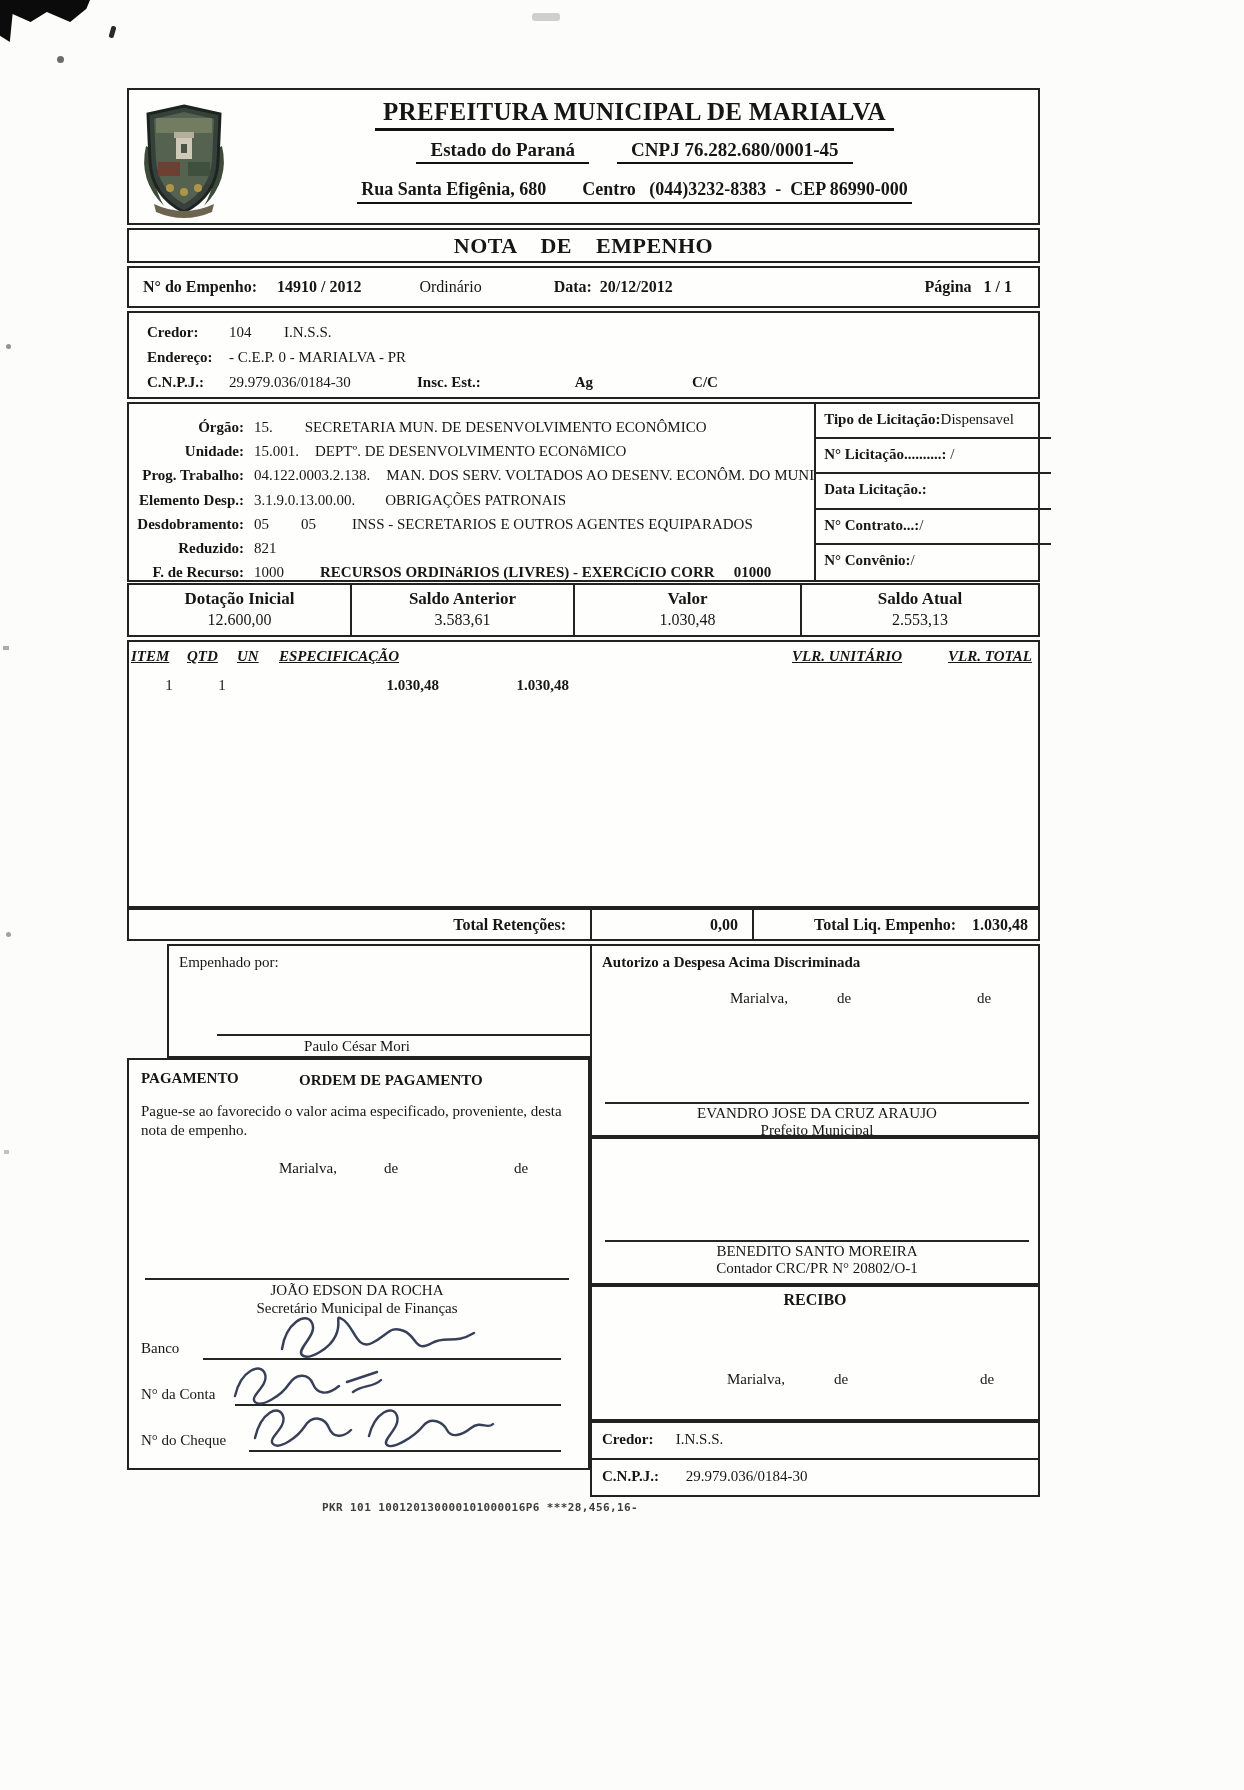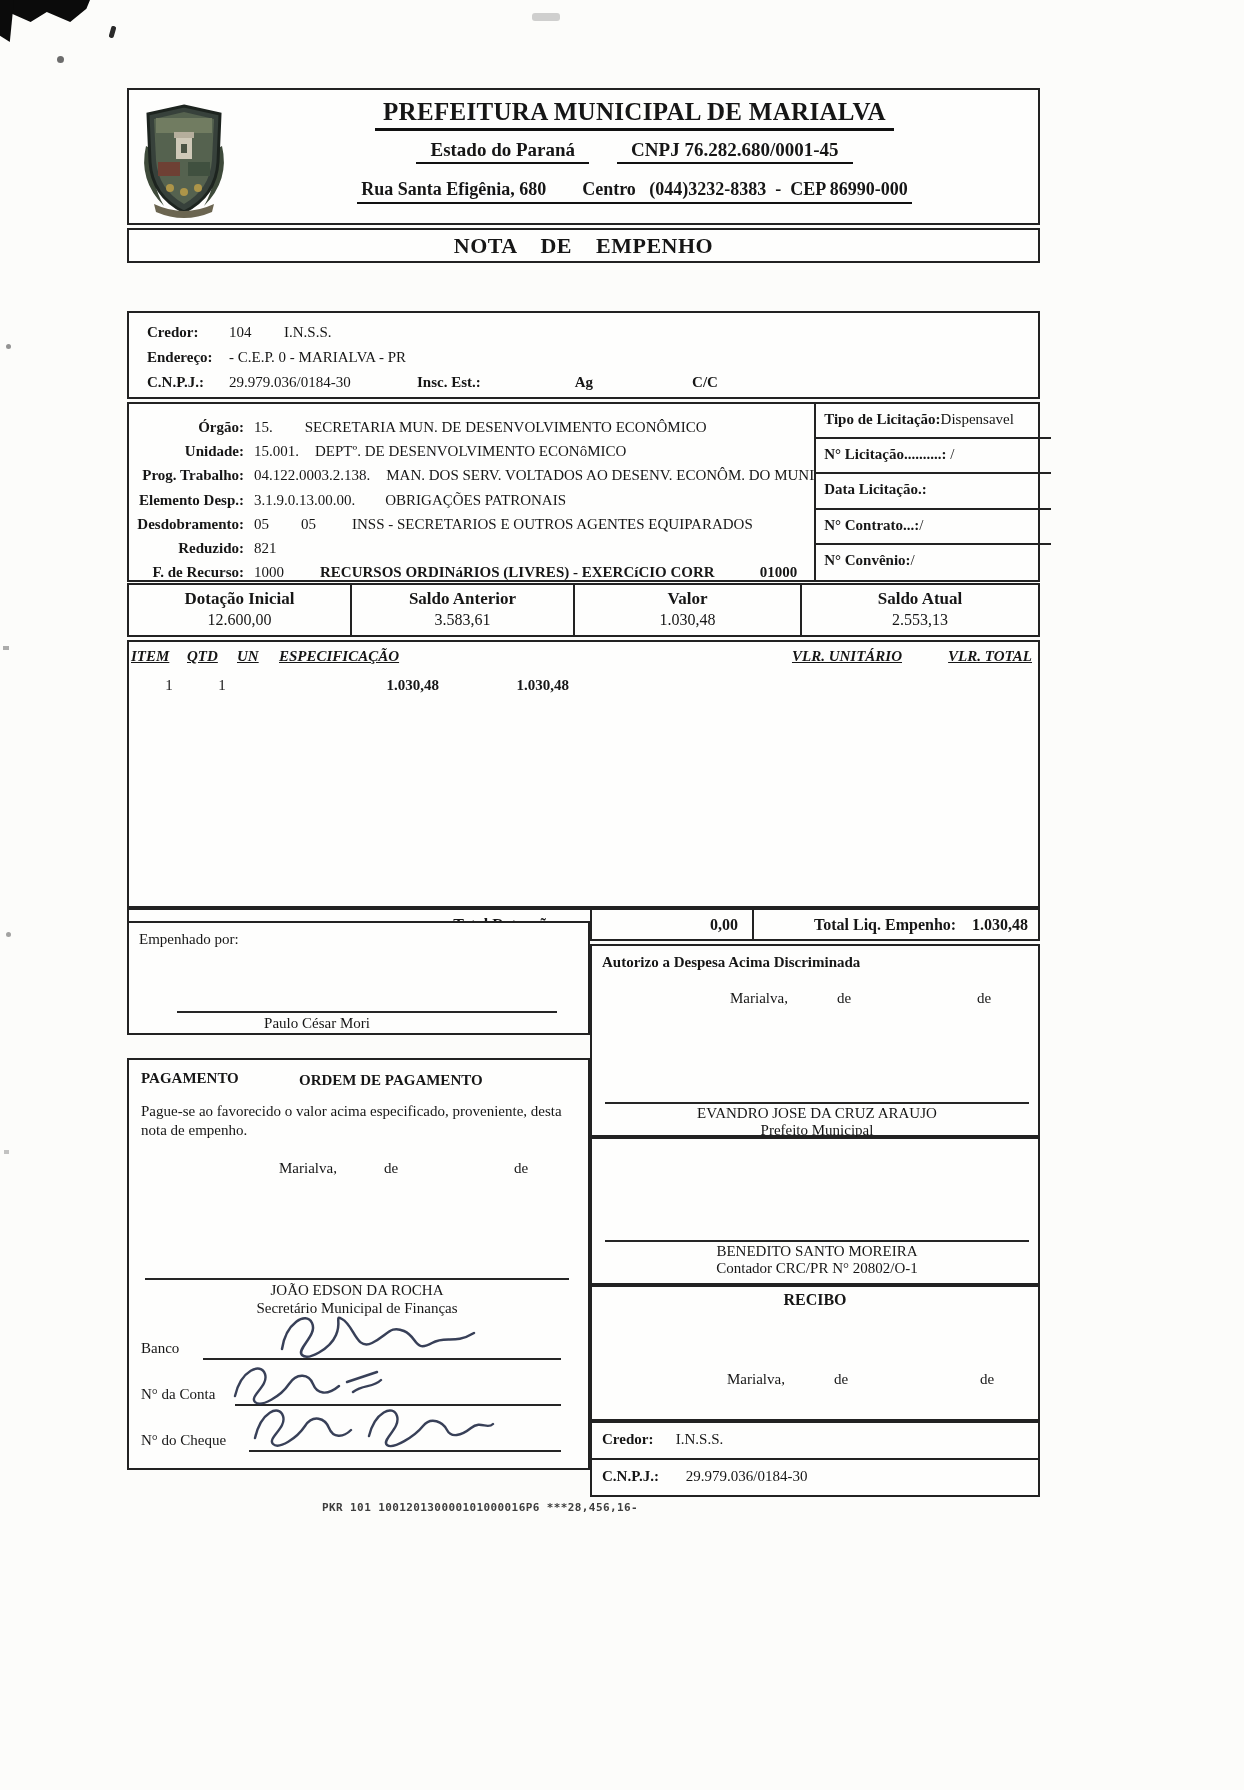--- a/index.html
+++ b/index.html
@@ -51,21 +51,21 @@
   .cr-row .l { font-weight:bold; flex:0 0 82px; }
 
   
   .sec-orc { top:314px; height:180px; display:flex; }
   .orc-left { flex:1 1 auto; padding-top:11px; font-size:15px; }
   .orc-row { display:flex; line-height:24.2px; }
   .orc-row .l { flex:0 0 115px; text-align:right; font-weight:bold; }
   .orc-row .c1 { margin-left:10px; white-space:pre; }
   .orc-row .c2 { margin-left:32px; }
   .orc-row .d  { margin-left:16px; white-space:nowrap; }
-  .orc-row .x  { margin-left:45px; }
+  .orc-row .x  { margin-left:19px; }
   .orc-right { flex:0 0 237px; border-left:2px solid #222; font-size:15px; }
   .lic-row { height:35.2px; border-bottom:2px solid #222; padding:7px 0 0 8px; white-space:pre; }
   .lic-row.last { border-bottom:none; }
   .lic-row .l { font-weight:bold; }
 
   
   .sec-val { top:495px; height:54px; display:flex; text-align:center; }
   .val-cell { border-right:2px solid #222; padding-top:4px; }
   .val-cell.c1 { width:223px; } .val-cell.c2 { width:223px; } .val-cell.c3 { width:227px; }
   .val-cell.c4 { flex:1; border-right:none; }
@@ -84,21 +84,21 @@
 
   
   .sec-tot { top:820px; height:33px; display:flex; font-size:16px; font-weight:bold;gap:36px; }
   .tot-c { display:flex; align-items:center; height:100%; }
   .tot-c1 { width:463px; justify-content:flex-end; padding-right:24px; border-right:2px solid #222; }
   .tot-c2 { width:126px; justify-content:flex-end; padding-right:14px; border-right:2px solid #222; }
   .tot-c3 { flex:1; padding:0 10px;margin-left:14px; }
   .tot-c3 .v { margin-left:auto; }
 
   
-  .bx-emp { top:833px; width:463px; height:114px; font-size:15px; }
+  .bx-emp { top:856px; width:463px; height:114px; font-size:15px;margin-left:40px; }
   .bx-pag { top:970px; width:463px; height:412px; font-size:15px; }
   .bx-aut { top:856px; left:463px; width:450px; height:193px; font-size:15px; }
   .bx-con { top:1049px; left:463px; width:450px; height:148px; font-size:15px; }
   .bx-rec { top:1197px; left:463px; width:450px; height:136px; font-size:15px; }
   .bx-cr2 { top:1333px; left:463px; width:450px; height:76px; font-size:15px; }
   .cr2-row { height:37px; padding:8px 0 0 10px; }
   .cr2-row.first { border-bottom:2px solid #222; }
   .cr2-row .l { font-weight:bold; display:inline-block; }
   .namec { position:absolute; text-align:center; font-size:15px; }
   .para { line-height:19px; }
@@ -150,20 +150,29 @@
       <div class="hdr-l3">
         <span class="wrap"><span>Rua Santa Efigênia, 680</span><span class="gap"></span><span>Centro   (044)3232-8383  -  CEP 86990-000</span></span>
       </div>
     </div>
   </div>
 
   <div class="box sec-title">
     <span>NOTA DE EMPENHO</span>
   </div>
 
+  <div class="box sec-emp">
+    <span class="b">N° do Empenho:</span>
+    <span class="b" style="margin-left:20px">14910 / 2012</span>
+    <span style="margin-left:58px">Ordinário</span>
+    <span class="b" style="margin-left:72px">Data:</span>
+    <span class="b" style="margin-left:8px">20/12/2012</span>
+    <span class="b" style="margin-left:auto">Página</span>
+    <span class="b" style="margin-left:12px">1 / 1</span>
+  </div>
 
   <div class="box sec-credor">
     <div class="cr-row">
       <span class="l">Credor:</span>
       <span style="width:55px">104</span>
       <span>I.N.S.S.</span>
     </div>
     <div class="cr-row">
       <span class="l">Endereço:</span>
       <span>- C.E.P. 0 - MARIALVA - PR</span>

